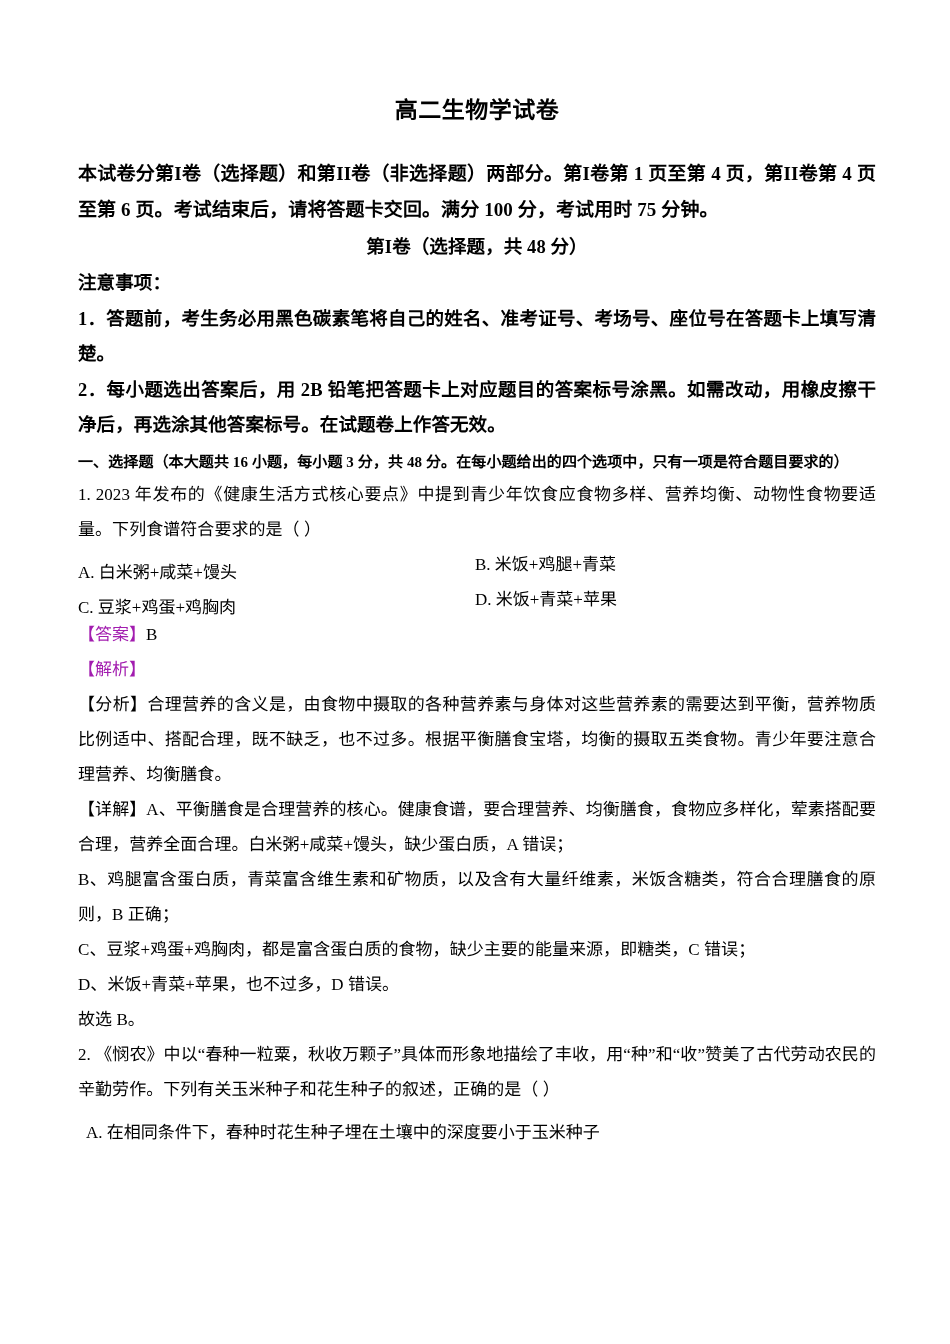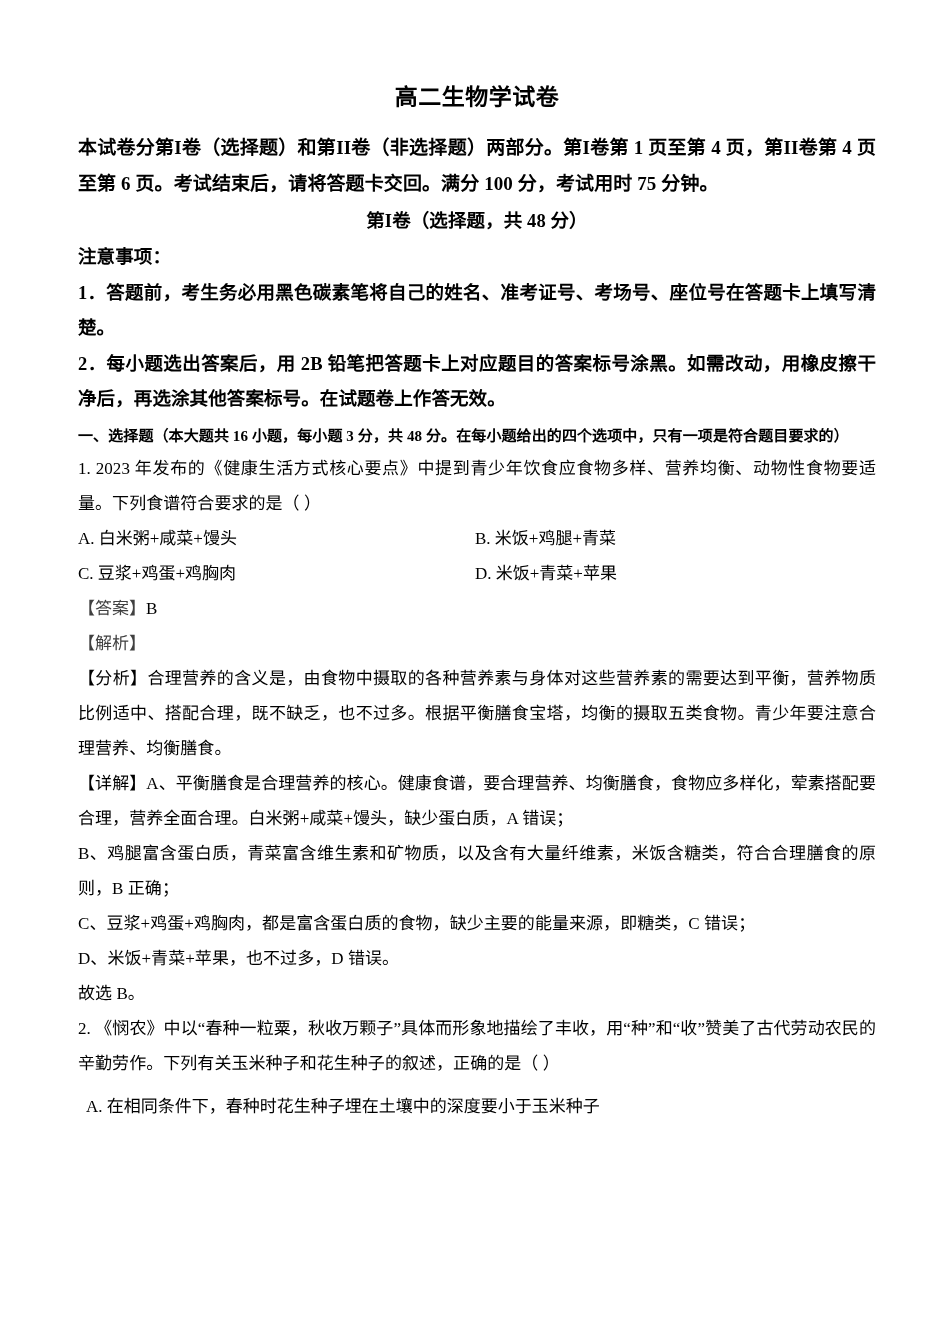--- a/index.html
+++ b/index.html
@@ -30,21 +30,21 @@
     top: 0;
     width: 798px;
   }
 
   
   .doc-title {
     text-align: center;
     font-size: 23px;
     font-weight: bold;
     letter-spacing: 0.5px;
-    margin: 0;
+    margin: 13px;
     padding-top: 84px;
     line-height: 1.25;
   }
 
   
   .intro {
     font-size: 19px;
     font-weight: bold;
     line-height: 1.92;
     margin: 0;
@@ -103,41 +103,41 @@
   .option-row {
     position: relative;
     font-size: 17px;
     line-height: 2.06;
     margin: 0;
     height: 35px;
   }
   .option-row .opt-left {
     position: absolute;
     left: 0;
-    top: 0;
+    top: 8px;
     white-space: nowrap;
   }
   .option-row .opt-right {
     position: absolute;
     left: 397px;
     top: 0;
     white-space: nowrap;
   }
 
   
   .option-single {
     font-size: 17px;
     line-height: 2.06;
     margin: 8px;
     white-space: nowrap;
   }
 
   
   .marker-blue {
-    color: #404040;
+    color: #a21caf;
   }
   .answer-line, .analysis-line {
     font-size: 17px;
     line-height: 2.06;
     margin: 0;
   }
 </style>
 </head>
 <body>
 

